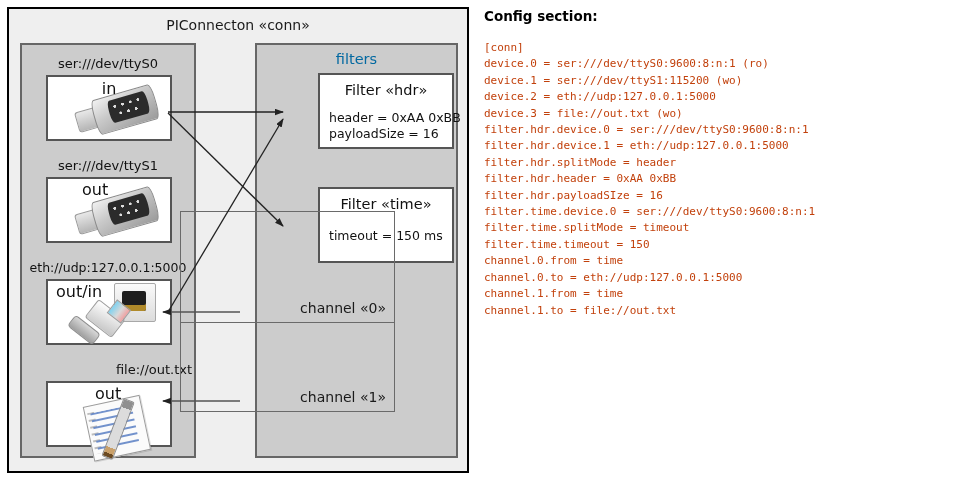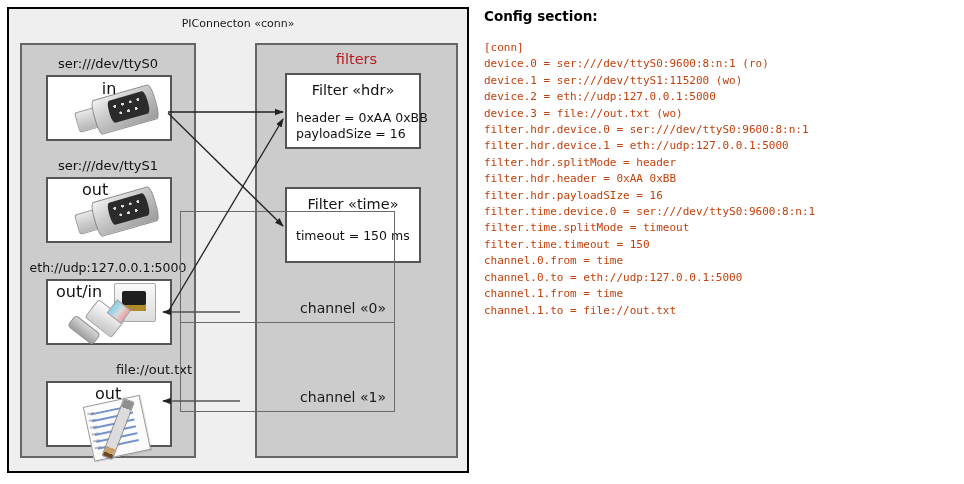--- a/index.html
+++ b/index.html
@@ -29,21 +29,21 @@
     background: #efefef;
     border: 2px solid #000000;
     box-sizing: border-box;
   }
 
   .outer-title {
     position: absolute;
     left: 0; top: 8px;
     width: 100%;
     text-align: center;
-    font-size: 11px;
+    font-size: 14px;
     color: #1a1a1a;
   }
 
   .devices-box {
     position: absolute;
     left: 11px; top: 34px;
     width: 176px; height: 415px;
     background: #cccccc;
     border: 2px solid #666666;
     box-sizing: border-box;
@@ -57,21 +57,21 @@
     border: 2px solid #666666;
     box-sizing: border-box;
   }
 
   .filters-title {
     position: absolute;
     left: 0; top: 6px;
     width: 100%;
     text-align: center;
     font-size: 14.5px;
-    color: #b91c1c;
+    color: #0369a1;
   }
 
   .dev-label {
     position: absolute;
     width: 100%;
     text-align: center;
     font-size: 13px;
     color: #111111;
     white-space: nowrap;
   }
@@ -220,20 +220,21 @@
     border: 1px solid #8d8d8d;
     border-radius: 2px;
     transform: rotate(33deg);
   }
 
   .filter-card {
     position: absolute;
     background: #ffffff;
     border: 2px solid #555555;
     box-sizing: border-box;
+    margin-left: 33px;
   }
   .filter-card .ftitle {
     position: absolute;
     left: 0; top: 7px;
     width: 100%;
     text-align: center;
     font-size: 14.5px;
     color: #111111;
   }
   .filter-card .fprop {

